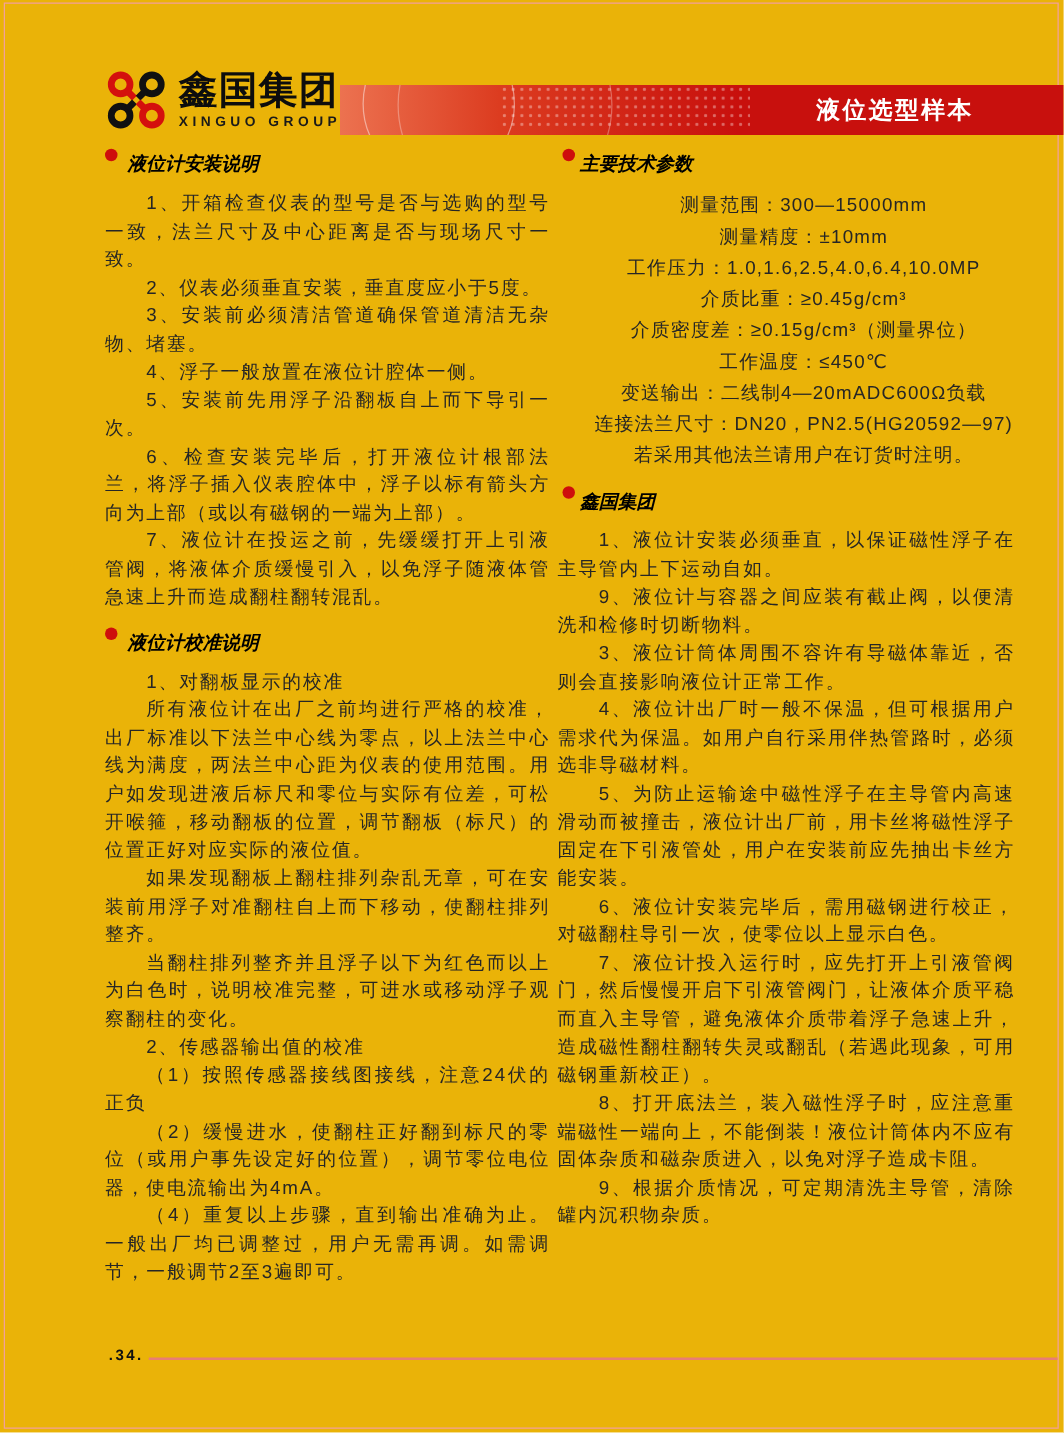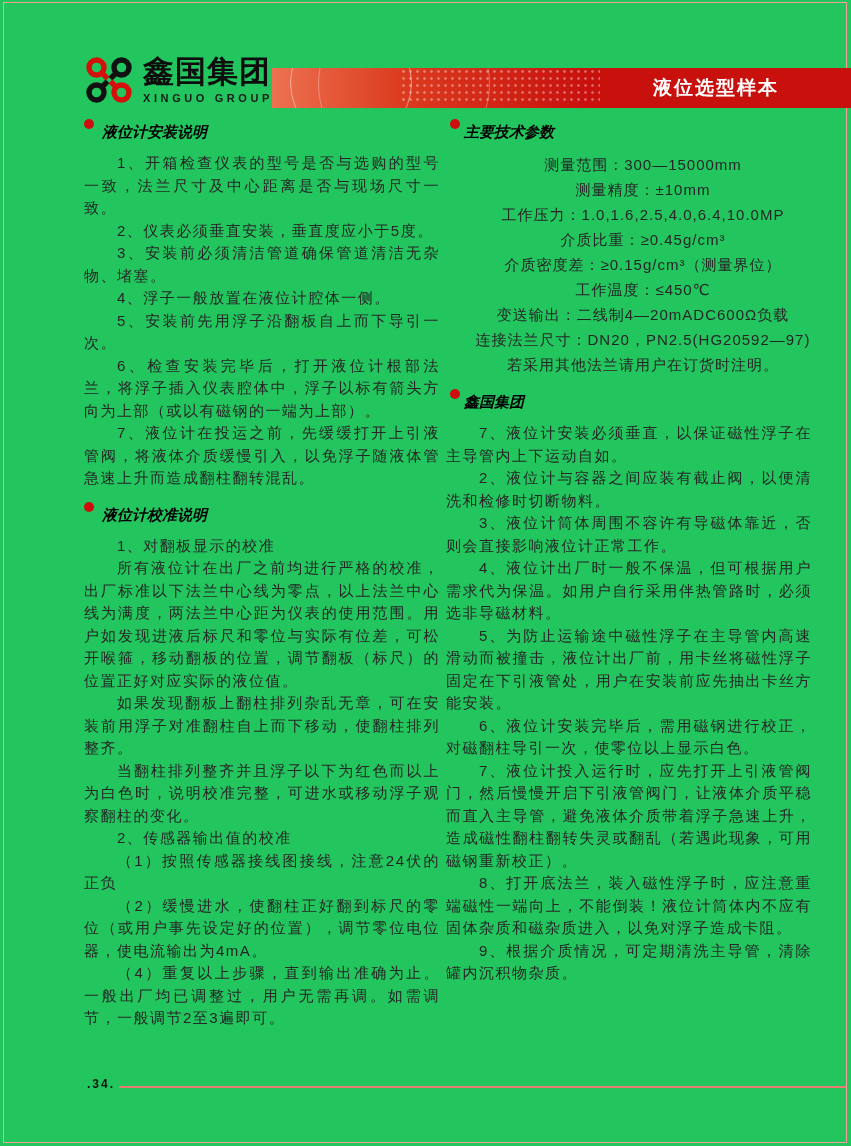--- a/index.html
+++ b/index.html
@@ -1,16 +1,16 @@
 <!DOCTYPE html>
 <html><head>
 <meta charset="utf-8">
 <style>
   html,body{margin:0;padding:0;background:#ffffff;}
-  .page{position:relative;width:851px;height:1146px;background:#22c55e;overflow:hidden;
+  .page{position:relative;width:851px;height:1146px;background:#eab308;overflow:hidden;
         font-family:"Liberation Sans","DejaVu Sans",sans-serif;color:#222;}
   .page-border{position:absolute;left:3px;top:2px;width:842px;height:1139px;
         border:1px solid #f2a09a;pointer-events:none;}
 
   
   .logo{position:absolute;left:84px;top:55px;display:flex;align-items:center;gap:9px;}
   .logo-mark{width:50px;height:50px;flex:none;}
   .logo-cn{font-size:31px;font-weight:bold;color:#0d0d0d;letter-spacing:1px;line-height:1.05;}
   .logo-en{font-size:11px;font-weight:bold;color:#1a1a1a;letter-spacing:3.6px;margin-top:3px;}
 
@@ -131,22 +131,22 @@
       <p class="spec">工作温度：≤450℃</p>
       <p class="spec">变送输出：二线制4—20mADC600Ω负载</p>
       <p class="spec">连接法兰尺寸：DN20，PN2.5(HG20592—97)</p>
       <p class="spec">若采用其他法兰请用户在订货时注明。</p>
     </div>
     <div class="sec">
       <h2 class="sec-head">
         <span class="bullet"></span>
         <span>鑫国集团</span>
       </h2>
-      <p class="para">7、液位计安装必须垂直，以保证磁性浮子在主导管内上下运动自如。</p>
-      <p class="para">2、液位计与容器之间应装有截止阀，以便清洗和检修时切断物料。</p>
+      <p class="para">1、液位计安装必须垂直，以保证磁性浮子在主导管内上下运动自如。</p>
+      <p class="para">9、液位计与容器之间应装有截止阀，以便清洗和检修时切断物料。</p>
       <p class="para">3、液位计筒体周围不容许有导磁体靠近，否则会直接影响液位计正常工作。</p>
       <p class="para">4、液位计出厂时一般不保温，但可根据用户需求代为保温。如用户自行采用伴热管路时，必须选非导磁材料。</p>
       <p class="para">5、为防止运输途中磁性浮子在主导管内高速滑动而被撞击，液位计出厂前，用卡丝将磁性浮子固定在下引液管处，用户在安装前应先抽出卡丝方能安装。</p>
       <p class="para">6、液位计安装完毕后，需用磁钢进行校正，对磁翻柱导引一次，使零位以上显示白色。</p>
       <p class="para">7、液位计投入运行时，应先打开上引液管阀门，然后慢慢开启下引液管阀门，让液体介质平稳而直入主导管，避免液体介质带着浮子急速上升，造成磁性翻柱翻转失灵或翻乱（若遇此现象，可用磁钢重新校正）。</p>
       <p class="para">8、打开底法兰，装入磁性浮子时，应注意重端磁性一端向上，不能倒装！液位计筒体内不应有固体杂质和磁杂质进入，以免对浮子造成卡阻。</p>
       <p class="para">9、根据介质情况，可定期清洗主导管，清除罐内沉积物杂质。</p>
     </div>
   </section>
 

